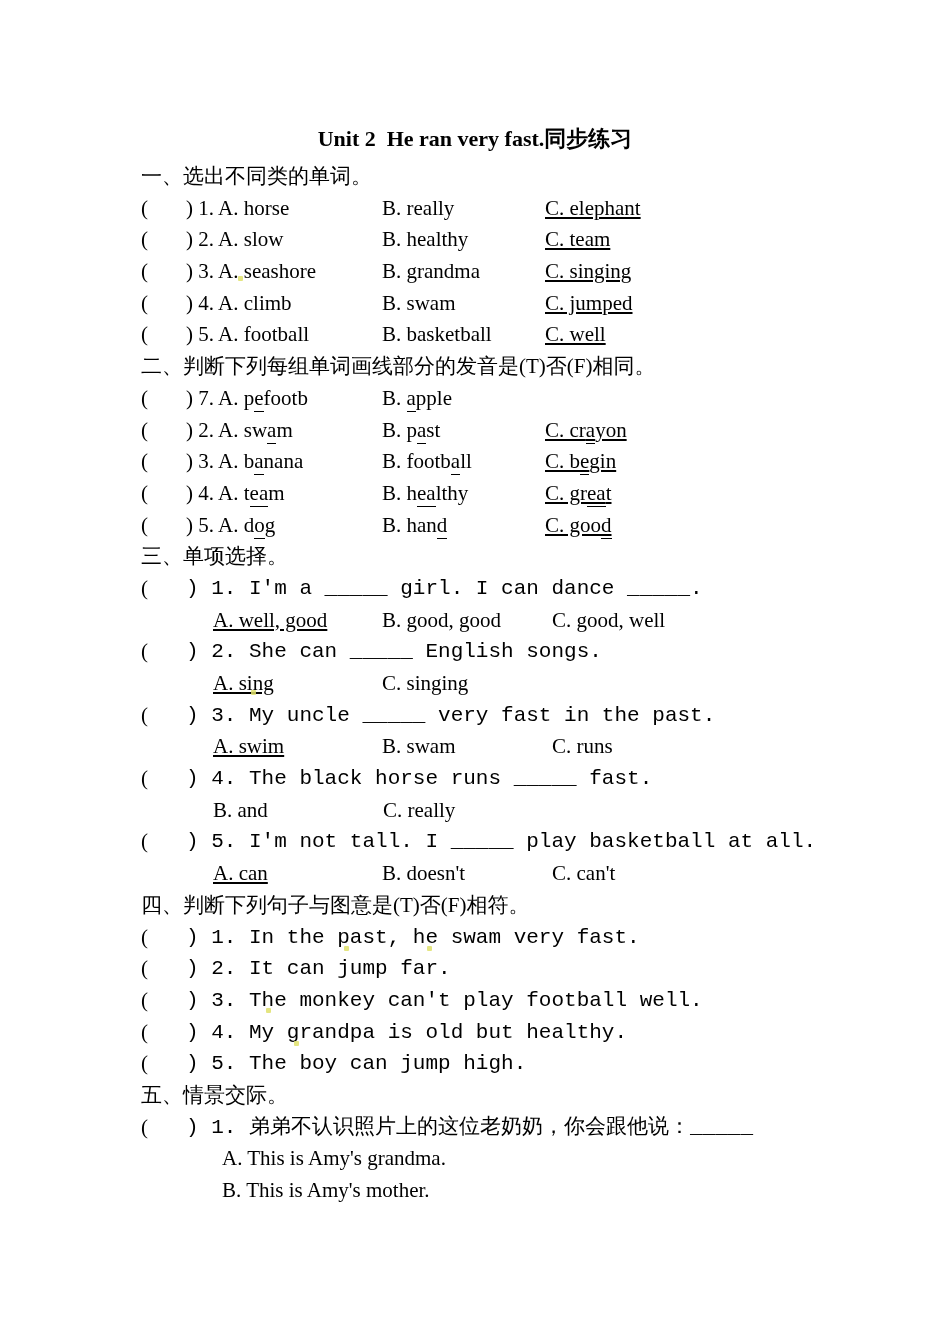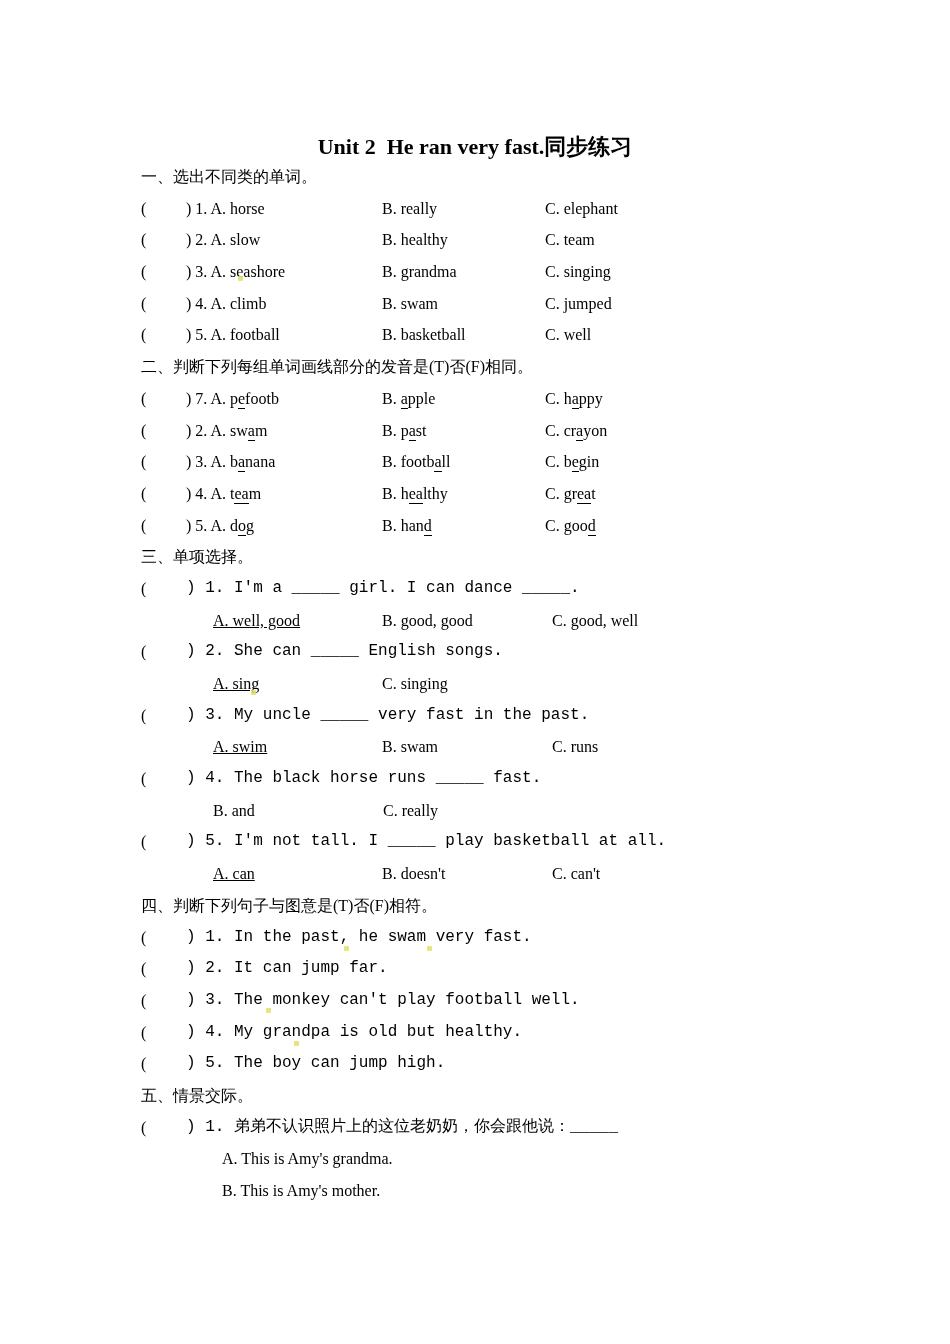--- a/index.html
+++ b/index.html
@@ -13,39 +13,38 @@
     overflow: hidden;
   }
   .title {
     position: absolute;
     top: 124px; left: 0;
     width: 100%;
     text-align: center;
     font-size: 22px;
     font-weight: 700;
     white-space: pre;
-    margin-top: 8px;
   }
   .content {
     position: absolute;
     top: 161px; left: 141px;
     width: 730px;
-    font-size: 16px;
+    font-size: 21px;
     line-height: 31.7px;
   }
   .line {
     height: 31.7px;
     display: flex;
     align-items: center;
     white-space: pre;
   }
   .paren { flex: 0 0 45px; }
   .colA  { flex: 0 0 196px; }
   .colB  { flex: 0 0 163px; }
-  .colC  { flex: 1; }
+  .colC  { flex: 1; text-decoration: underline; }
   .qtext { flex: 1; font-family: Liberation Mono, monospace; }
   .opt   { padding-left: 72px; }
   .optA  { flex: 0 0 169px; text-decoration: underline; }
   .optB  { flex: 0 0 170px; }
   .optC  { flex: 1; }
   .s5opt { padding-left: 81px; }
   .u {
     border-bottom: 1.2px solid #000;
     padding-bottom: 1px;
   }
@@ -96,21 +95,20 @@
     <span class="colB">B. basketball</span>
     <span class="colC">C. well</span>
   </div>
 
   <div class="line">二、判断下列每组单词画线部分的发音是(T)否(F)相同。</div>
 
   <div class="line">
     <span class="paren">(</span>
     <span class="colA"><span>) 7. A. p</span><span class="u">e</span><span>footb</span></span>
     <span class="colB"><span>B. </span><span class="u">a</span><span>pple</span></span>
-    <span class="colC"><span>C. h</span><span class="u">a</span><span>ppy</span></span>
   </div>
   <div class="line">
     <span class="paren">(</span>
     <span class="colA"><span>) 2. A. sw</span><span class="u">a</span><span>m</span></span>
     <span class="colB"><span>B. p</span><span class="u">a</span><span>st</span></span>
     <span class="colC"><span>C. cr</span><span class="u">a</span><span>yon</span></span>
   </div>
   <div class="line">
     <span class="paren">(</span>
     <span class="colA"><span>) 3. A. b</span><span class="u">a</span><span>nana</span></span>

